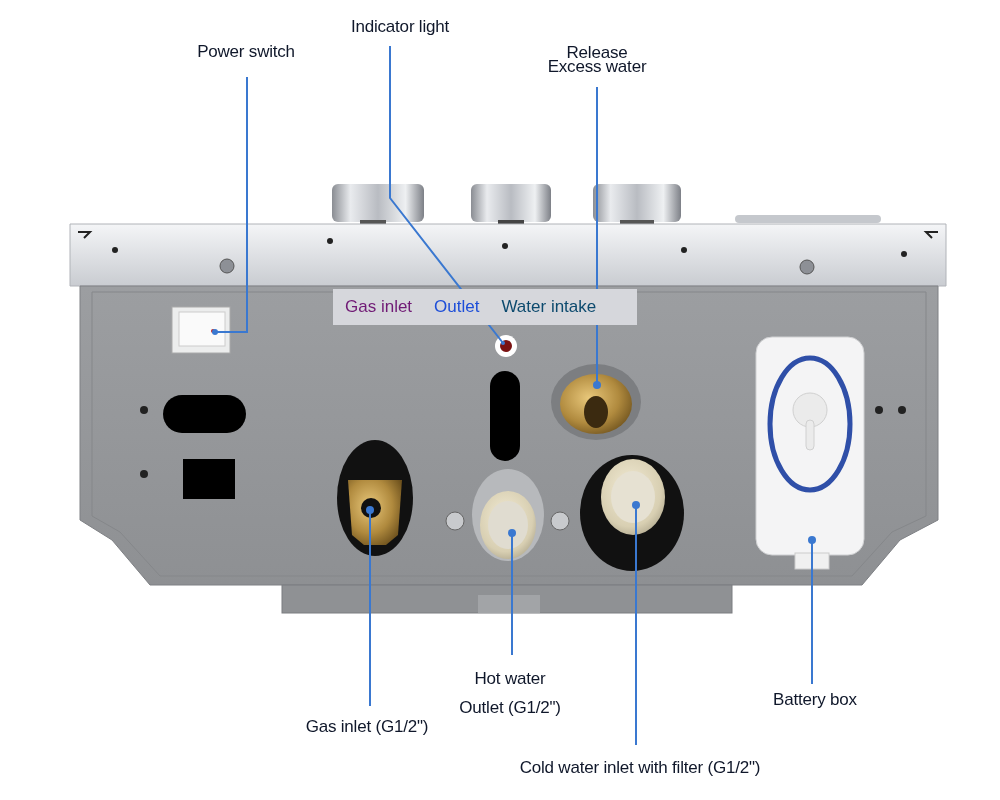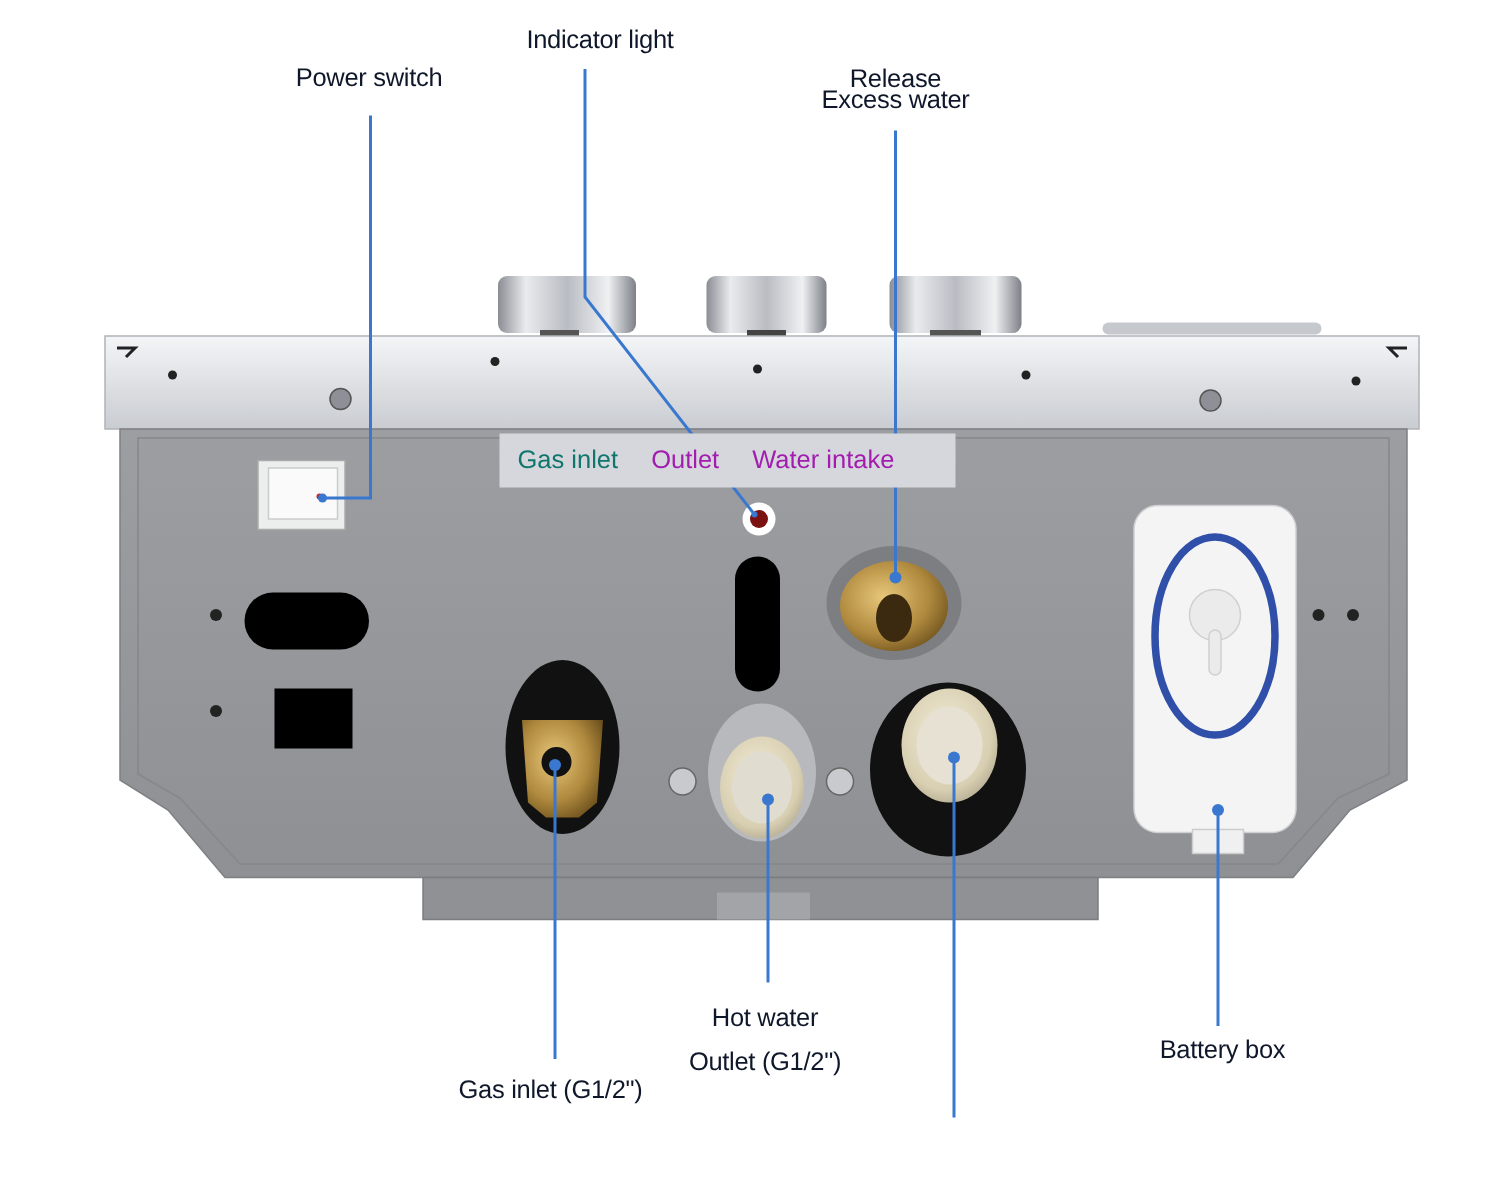--- a/index.html
+++ b/index.html
@@ -143,26 +143,27 @@
         <circle cx="503" cy="343" r="2"></circle>
         <circle cx="597" cy="385" r="4"></circle>
     <circle cx="370" cy="510" r="4"></circle>
         <circle cx="512" cy="533" r="4"></circle>
         <circle cx="636" cy="505" r="4"></circle>
         <circle cx="812" cy="540" r="4"></circle>
   </g>
 </svg>
 
 <div class="sticker">
-  <span style="color:#0f766e">Gas inlet</span>
-  <span style="color:#a21caf">Outlet</span>
-  <span style="color:#a21caf">Water intake</span>
+  <span style="color:#701a75">Gas inlet</span>
+  <span style="color:#1d4ed8">Outlet</span>
+  <span style="color:#0c4a6e">Water intake</span>
 </div>
 
 <div class="lbl" style="left:176px;top:41px;width:140px;">Power switch</div>
 <div class="lbl" style="left:325px;top:16px;width:150px;">Indicator light</div>
 <div class="lbl" style="left:530px;top:42px;width:134px;">Release</div>
 <div class="lbl" style="left:530px;top:56px;width:134px;">Excess water</div>
 <div class="lbl" style="left:282px;top:716px;width:170px;">Gas inlet (G1/2")</div>
 <div class="lbl" style="left:440px;top:668px;width:140px;">Hot water</div>
 <div class="lbl" style="left:430px;top:697px;width:160px;">Outlet (G1/2")</div>
+<div class="lbl" style="left:470px;top:757px;width:340px;">Cold water inlet  with filter (G1/2")</div>
 <div class="lbl" style="left:700px;top:689px;width:230px;">Battery box</div>
 </div>
 
 </body></html>

